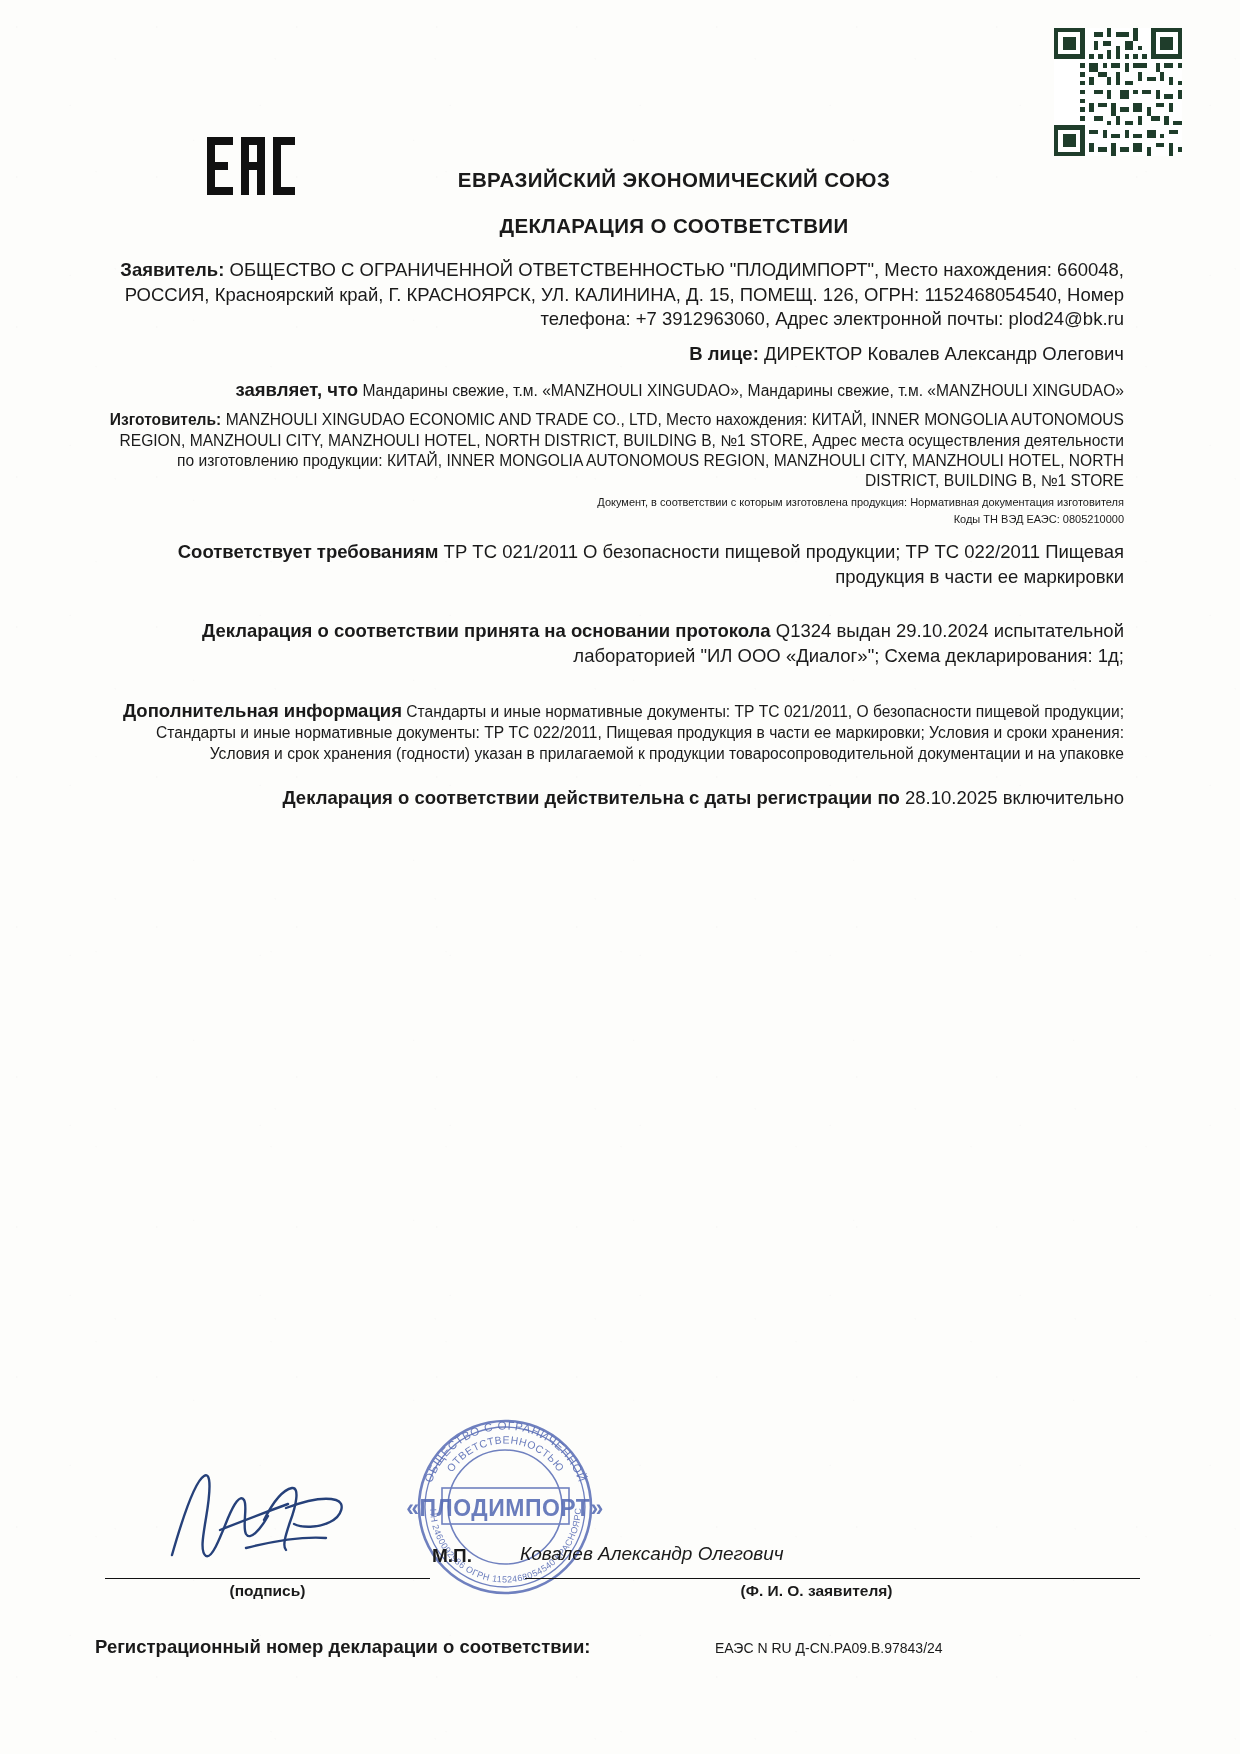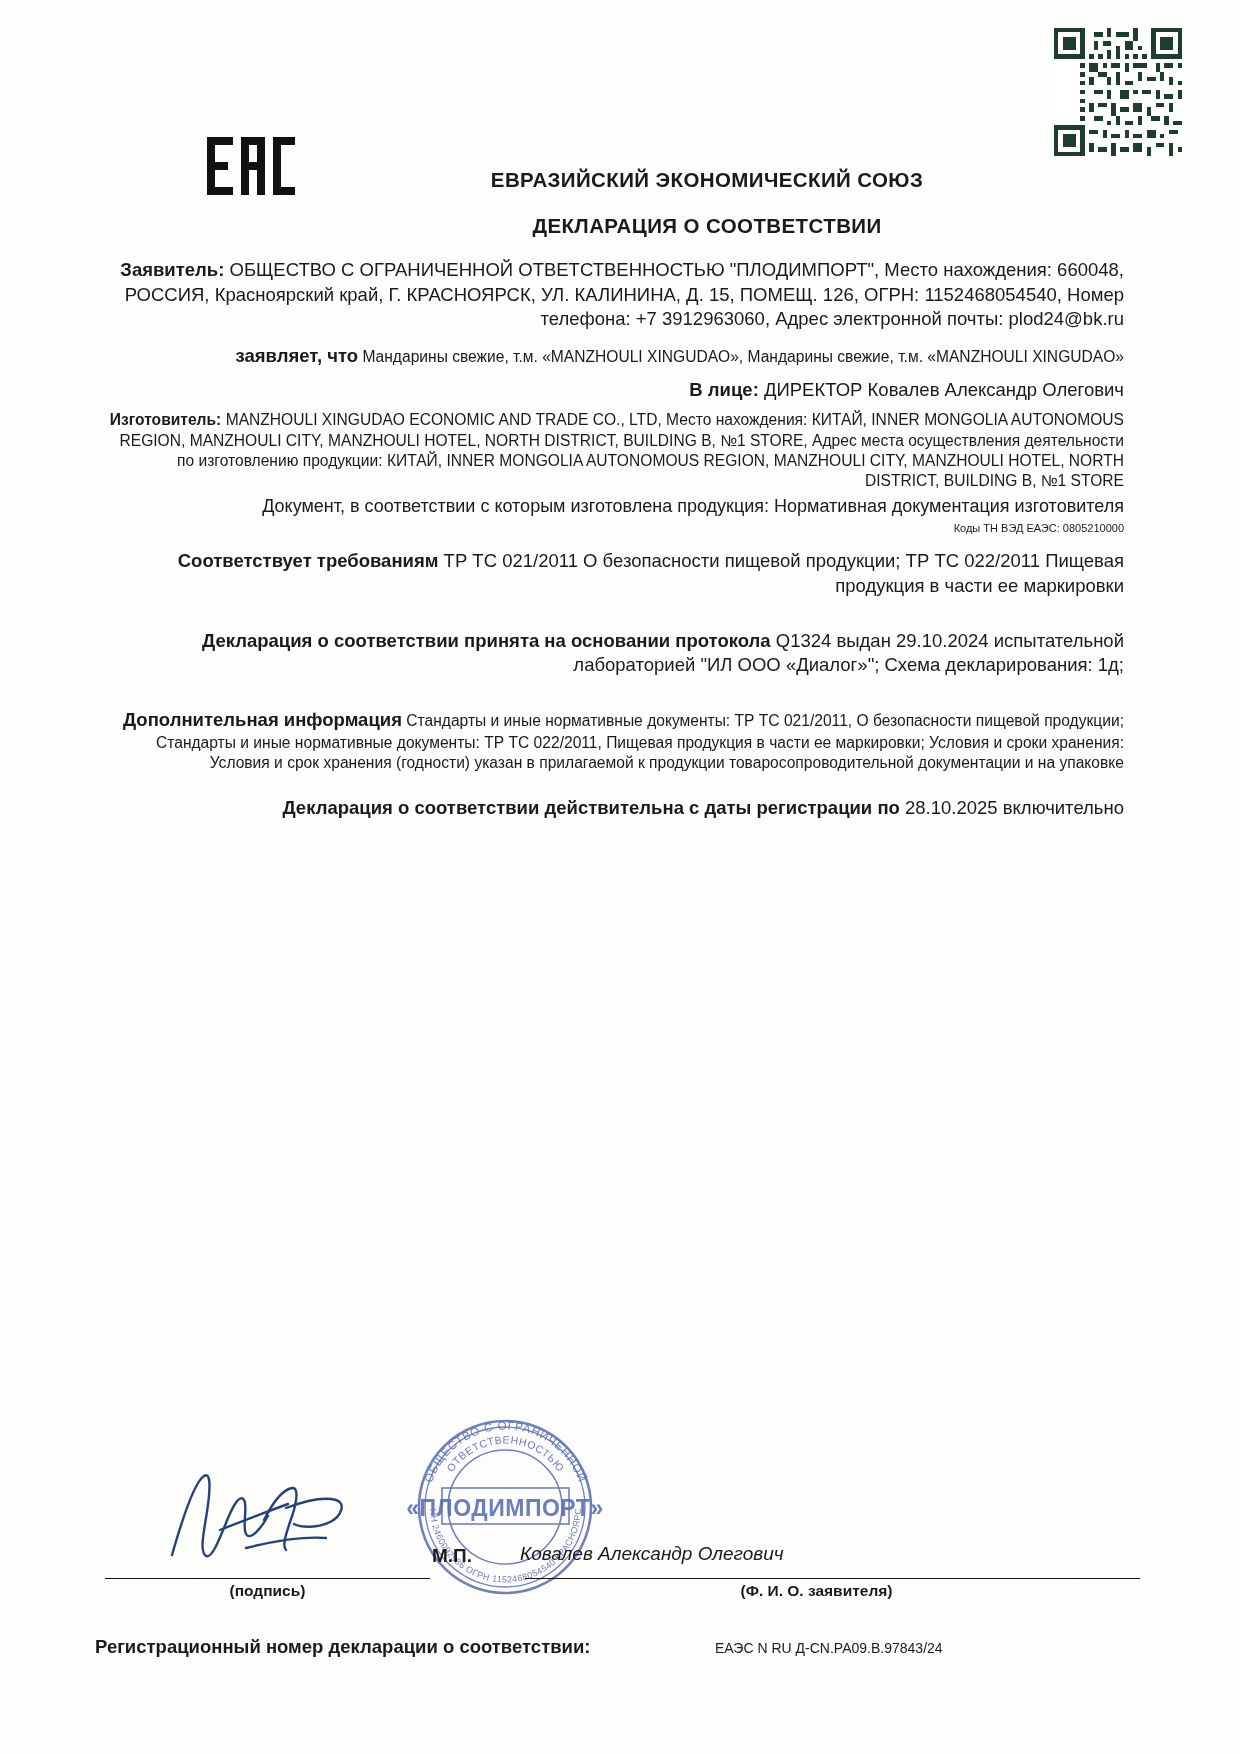--- a/index.html
+++ b/index.html
@@ -51,21 +51,21 @@
     left: 205px;
     top: 135px;
     width: 92px;
     height: 62px;
   }
   .eac svg { display:block; width:100%; height:100%; }
 
   
   .hdr {
     position: absolute;
-    left: 347px;
+    left: 314px;
     top: 168px;
     width: 720px;
     text-align: center;
   }
   .hdr .t1 {
     font-size: 20.5px;
     font-weight: bold;
     letter-spacing: 0.4px;
   }
   .hdr .t2 {
@@ -88,21 +88,21 @@
     text-align: right;
   }
   .s15 { font-size: 11px; }
   b.lbl { font-weight: bold; }
 
   .blk-applicant { font-size: 18.5px; line-height: 1.33; }
   .blk-person { font-size: 18.5px; margin-top: 10px; }
   .blk-declares { font-size: 15.6px; margin-top: 12px; line-height: 1.32; }
   .blk-declares .lbl { font-size: 18.5px; }
   .blk-manufacturer { font-size: 15.6px; margin-top: 8px; line-height: 1.30; }
-  .blk-doc { font-size: 18px; margin-top: 4px; line-height: 1.32; }
+  .blk-doc { font-size: 11px; margin-top: 4px; line-height: 1.32; }
   .blk-complies { font-size: 18.5px; margin-top: 14px; line-height: 1.33; }
   .blk-protocol { font-size: 18.5px; margin-top: 30px; line-height: 1.34; }
   .blk-addinfo { font-size: 15.6px; margin-top: 30px; line-height: 1.32; }
   .blk-addinfo .lbl { font-size: 18.5px; }
   .blk-valid { font-size: 18.5px; margin-top: 22px; line-height: 1.34; }
   .sig-scribble {
     position: absolute;
     left: 160px;
     top: 1460px;
     width: 210px;
@@ -325,23 +325,23 @@
 
   <div class="hdr">
     <div class="t1">ЕВРАЗИЙСКИЙ ЭКОНОМИЧЕСКИЙ СОЮЗ</div>
     <div class="t2">ДЕКЛАРАЦИЯ О СООТВЕТСТВИИ</div>
   </div>
 
   <div class="body-col">
 
     <p class="para blk-applicant"><b class="lbl">Заявитель:</b><span> ОБЩЕСТВО С ОГРАНИЧЕННОЙ ОТВЕТСТВЕННОСТЬЮ "ПЛОДИМПОРТ", Место нахождения: 660048, РОССИЯ,  Красноярский край, Г. КРАСНОЯРСК, УЛ. КАЛИНИНА, Д. 15, ПОМЕЩ. 126, ОГРН: 1152468054540, Номер телефона: +7 3912963060, Адрес электронной почты: plod24@bk.ru</span></p>
 
+    <p class="para blk-person"><b class="lbl">В лице:</b><span> ДИРЕКТОР Ковалев Александр Олегович</span></p>
+
     <p class="para blk-declares"><b class="lbl">заявляет, что</b><span>  Мандарины свежие, т.м.  «MANZHOULI XINGUDAO», Мандарины свежие, т.м.  «MANZHOULI XINGUDAO»</span></p>
-
-    <p class="para blk-person"><b class="lbl">В лице:</b><span> ДИРЕКТОР Ковалев Александр Олегович</span></p>
 
     <p class="para blk-manufacturer"><b class="lbl">Изготовитель:</b><span> MANZHOULI XINGUDAO ECONOMIC AND TRADE CO., LTD, Место нахождения: КИТАЙ, INNER MONGOLIA AUTONOMOUS REGION, MANZHOULI CITY, MANZHOULI HOTEL, NORTH DISTRICT, BUILDING B, №1 STORE, Адрес места осуществления деятельности по изготовлению продукции: КИТАЙ, INNER MONGOLIA AUTONOMOUS REGION, MANZHOULI CITY, MANZHOULI HOTEL, NORTH DISTRICT, BUILDING B, №1 STORE</span></p>
 
     <p class="para blk-doc">Документ, в соответствии с которым изготовлена продукция: Нормативная документация изготовителя</p>
     <p class="para s15">Коды ТН ВЭД ЕАЭС: 0805210000</p>
 
     <p class="para blk-complies"><b class="lbl">Соответствует требованиям</b><span>   ТР ТС 021/2011 О безопасности пищевой продукции; ТР ТС 022/2011 Пищевая продукция в части ее маркировки</span></p>
 
     <p class="para blk-protocol"><b class="lbl">Декларация о соответствии принята на основании протокола</b><span> Q1324 выдан 29.10.2024 испытательной лабораторией "ИЛ ООО «Диалог»"; Схема декларирования: 1д;</span></p>
 

